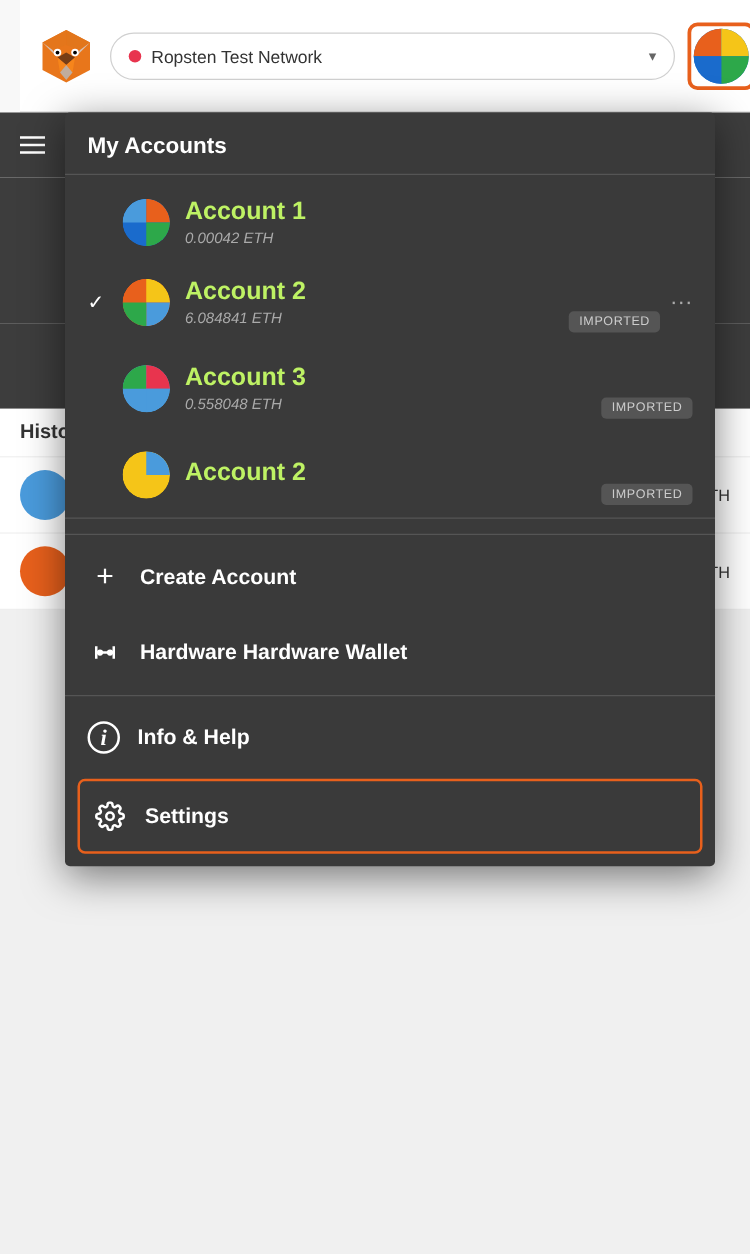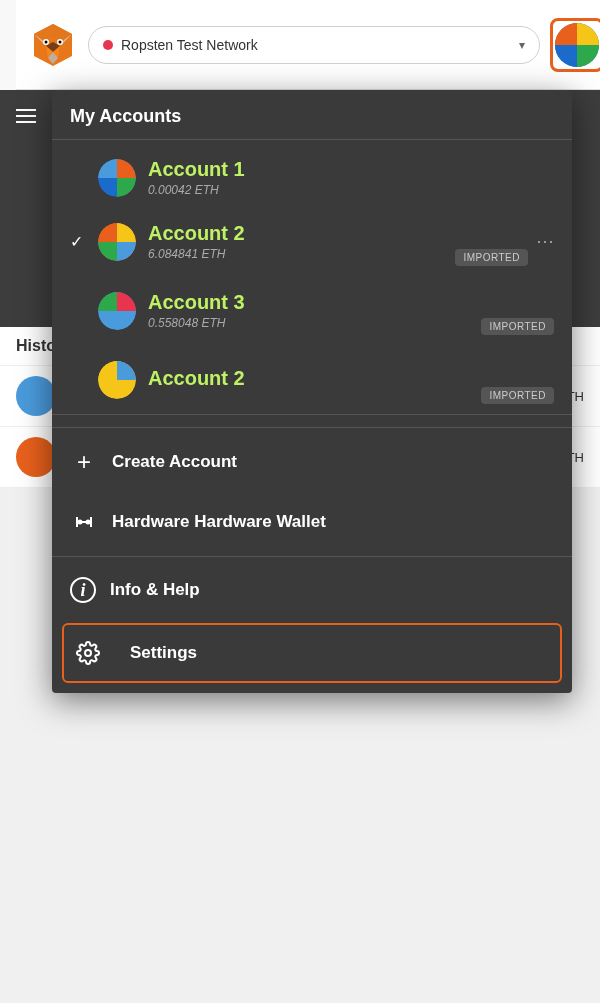--- a/index.html
+++ b/index.html
@@ -296,21 +296,21 @@
     }
 
     
     .settings-item {
       border: 2.5px solid #e8601c;
       border-radius: 6px;
       margin: 4px 10px 10px 10px;
       padding: 14px 10px;
       display: flex;
       align-items: center;
-      gap: 28px;
+      gap: 14px;
       cursor: pointer;
     }
 
     
     .fox-svg {
       width: 50px;
       height: 50px;
     }
 
     

